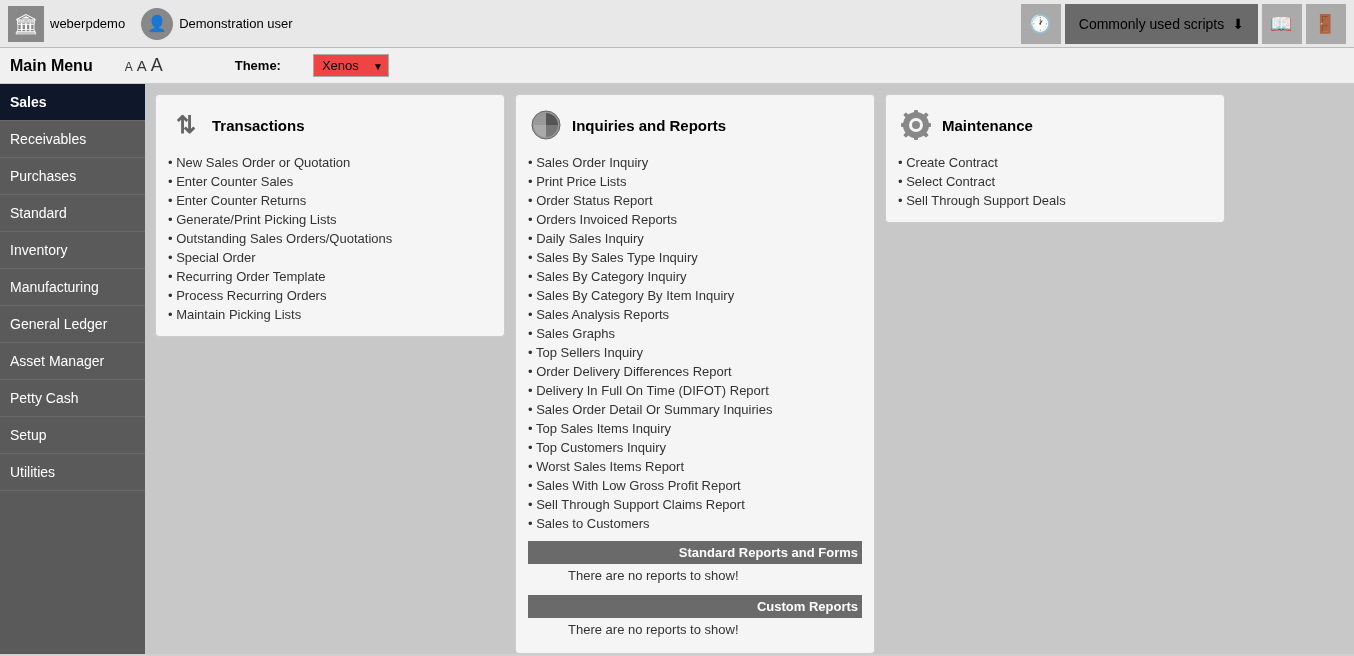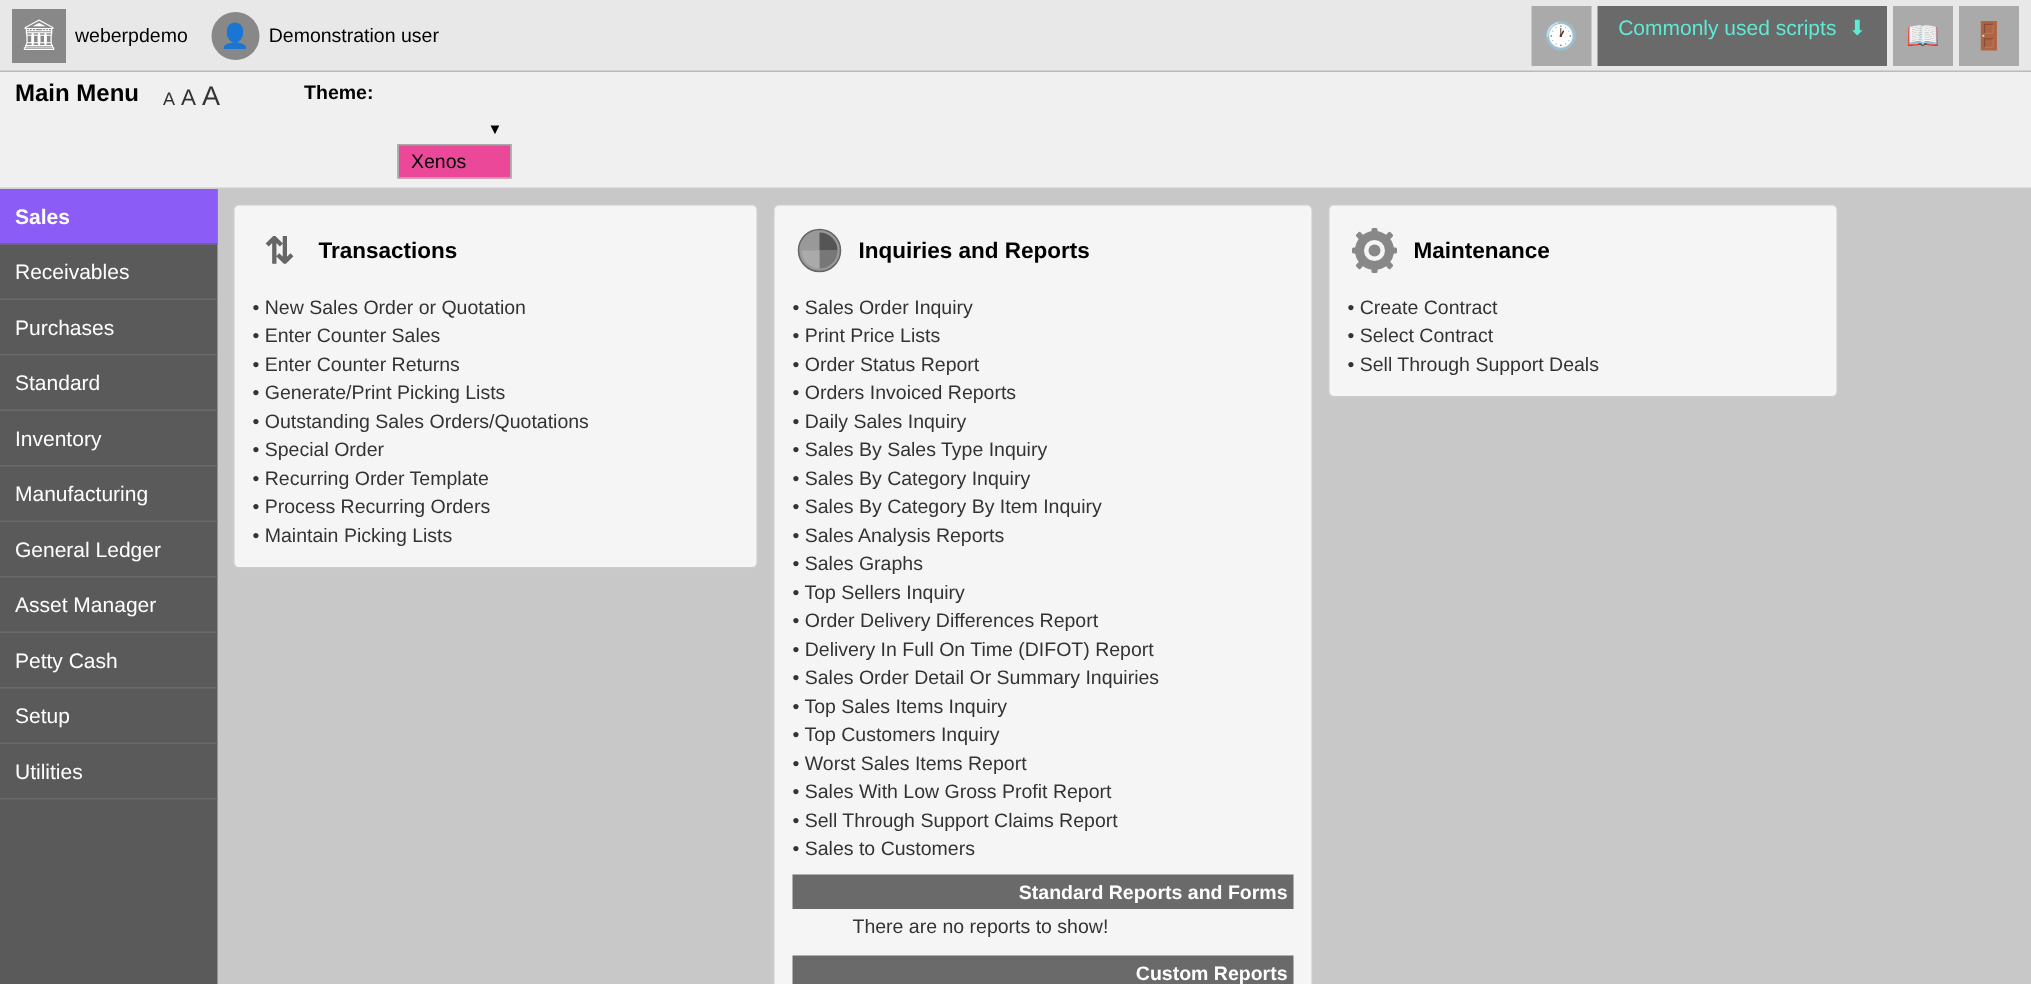--- a/index.html
+++ b/index.html
@@ -46,71 +46,71 @@
       color: white;
       font-size: 20px;
     }
     .header-right {
       display: flex;
       align-items: center;
       gap: 4px;
     }
     .btn-commonly-used {
       background: #6a6a6a;
-      color: #5eead4;
+      color: #000000;
       border: none;
       padding: 6px 14px;
       font-size: 14px;
       cursor: pointer;
       display: flex;
+      align-items: center;
       gap: 8px;
       height: 40px;
     }
     .btn-icon {
       background: #aaa;
       border: none;
       width: 40px;
       height: 40px;
       cursor: pointer;
       display: flex;
       align-items: center;
       justify-content: center;
       font-size: 18px;
       color: #555;
     }
 
     
     .toolbar {
       display: flex;
-      align-items: flex-start;
+      align-items: center;
       background: #f0f0f0;
       padding: 6px 10px;
       border-bottom: 1px solid #ccc;
-      gap: 16px;
+      gap: 32px;
     }
     .main-menu-title {
       font-size: 16px;
       font-weight: bold;
     }
     .font-size-controls {
       display: flex;
       gap: 4px;
       align-items: baseline;
     }
     .font-size-controls span { cursor: pointer; color: #333; }
     .theme-label { font-weight: bold; margin-left: 40px; }
     .theme-select {
-      background: #ec4899;
+      background: #ef4444;
       border: 1px solid #aaa;
       padding: 3px 24px 3px 8px;
       font-size: 13px;
       cursor: pointer;
       appearance: none;
       position: relative;
-      margin-top: 42px;
     }
     .theme-container {
       position: relative;
       display: inline-block;
     }
     .theme-container::after {
       content: '▼';
       position: absolute;
       right: 6px;
       top: 50%;
@@ -132,21 +132,21 @@
       flex-shrink: 0;
     }
     .sidebar-item {
       padding: 10px 10px;
       color: white;
       cursor: pointer;
       font-size: 14px;
       border-bottom: 1px solid #6a6a6a;
     }
     .sidebar-item.active {
-      background: #8b5cf6;
+      background: #0f172a;
       font-weight: bold;
     }
 
     
     .main-content {
       flex: 1;
       background: #c8c8c8;
       padding: 10px;
       overflow-y: auto;
     }

